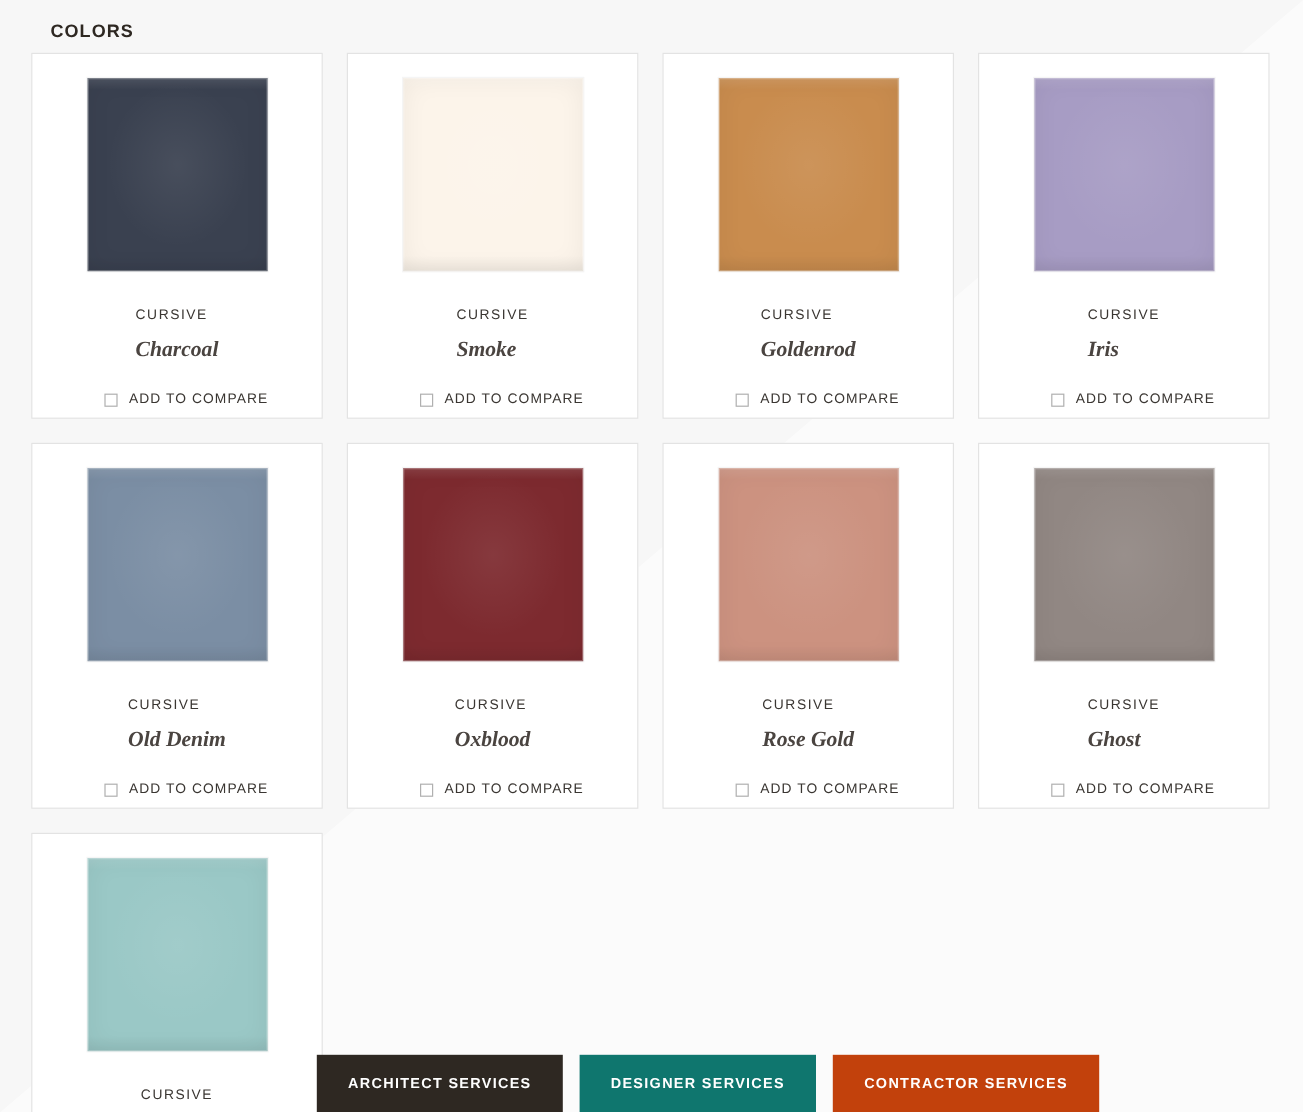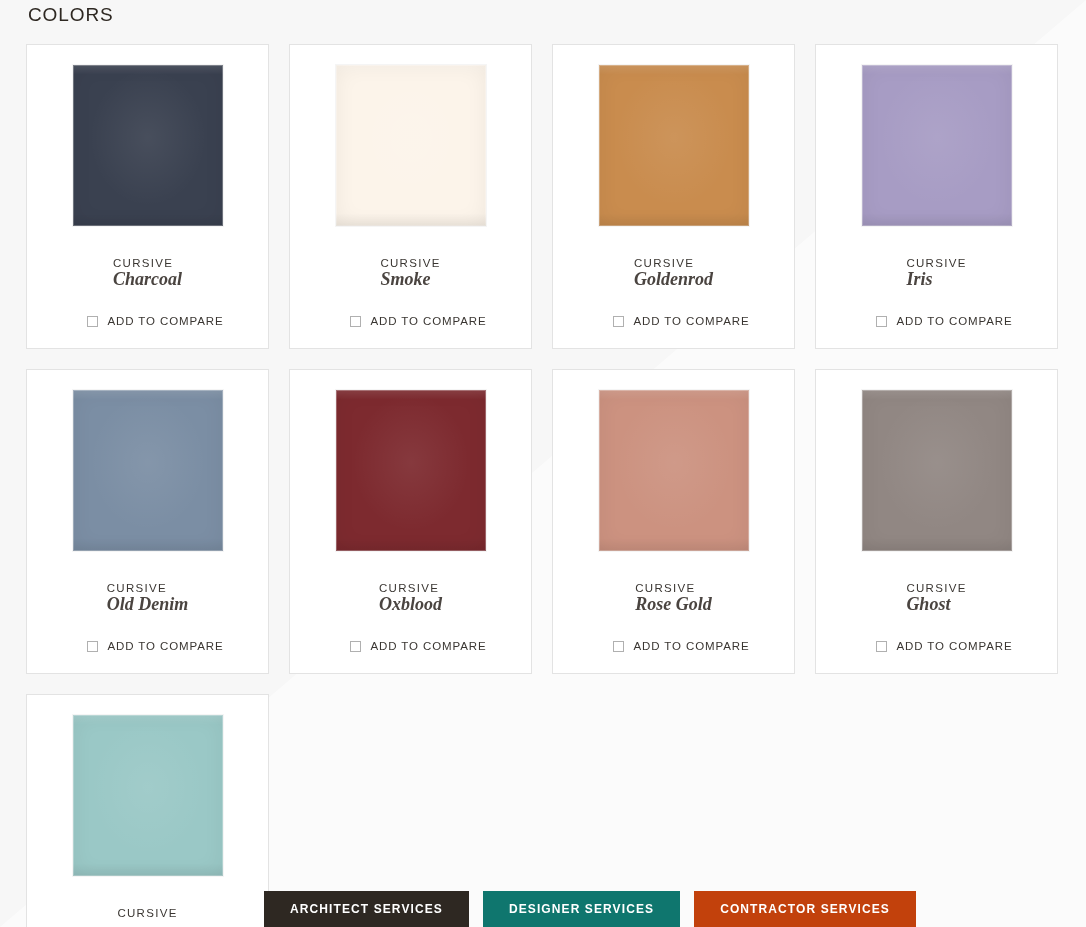--- a/index.html
+++ b/index.html
@@ -33,25 +33,25 @@
     position: relative;
     z-index: 1;
     width: 1086px;
     height: 927px;
   }
 
   .section-title {
     position: absolute;
     left: 26px;
     top: 2px;
-    font-size: 19px;
-    font-weight: normal;
+    font-size: 15px;
+    font-weight: bold;
     letter-spacing: 0.9px;
     color: #2e2822;
-    margin: 2px;
+    margin: 16px;
   }
 
   .grid {
     position: absolute;
     left: 26px;
     top: 44px;
     width: 1034px;
     display: flex;
     flex-wrap: wrap;
     gap: 20px 20px;
@@ -101,20 +101,21 @@
 
   .brand {
     font-size: 11.5px;
     letter-spacing: 1.3px;
     color: #3a3632;
     text-transform: uppercase;
     line-height: 1;
   }
 
   .color-name {
+    margin-top: 12px;
     font-family: "Liberation Serif", serif;
     font-style: italic;
     font-weight: bold;
     font-size: 18px;
     color: #4a4440;
     line-height: 1;
   }
 
   .compare-row {
     margin-top: 28px;
@@ -150,21 +151,21 @@
     display: flex;
     align-items: flex-end;
     gap: 14px;
     z-index: 5;
   }
 
   .service-btn {
     background: #2e2822;
     color: #ffffff;
     border: none;
-    height: 36px;
+    height: 48px;
     padding: 0 26px;
     font-family: "Liberation Sans", sans-serif;
     font-size: 12px;
     font-weight: bold;
     letter-spacing: 1.1px;
     text-transform: uppercase;
     cursor: pointer;
     white-space: nowrap;
     display: flex;
     align-items: center;

